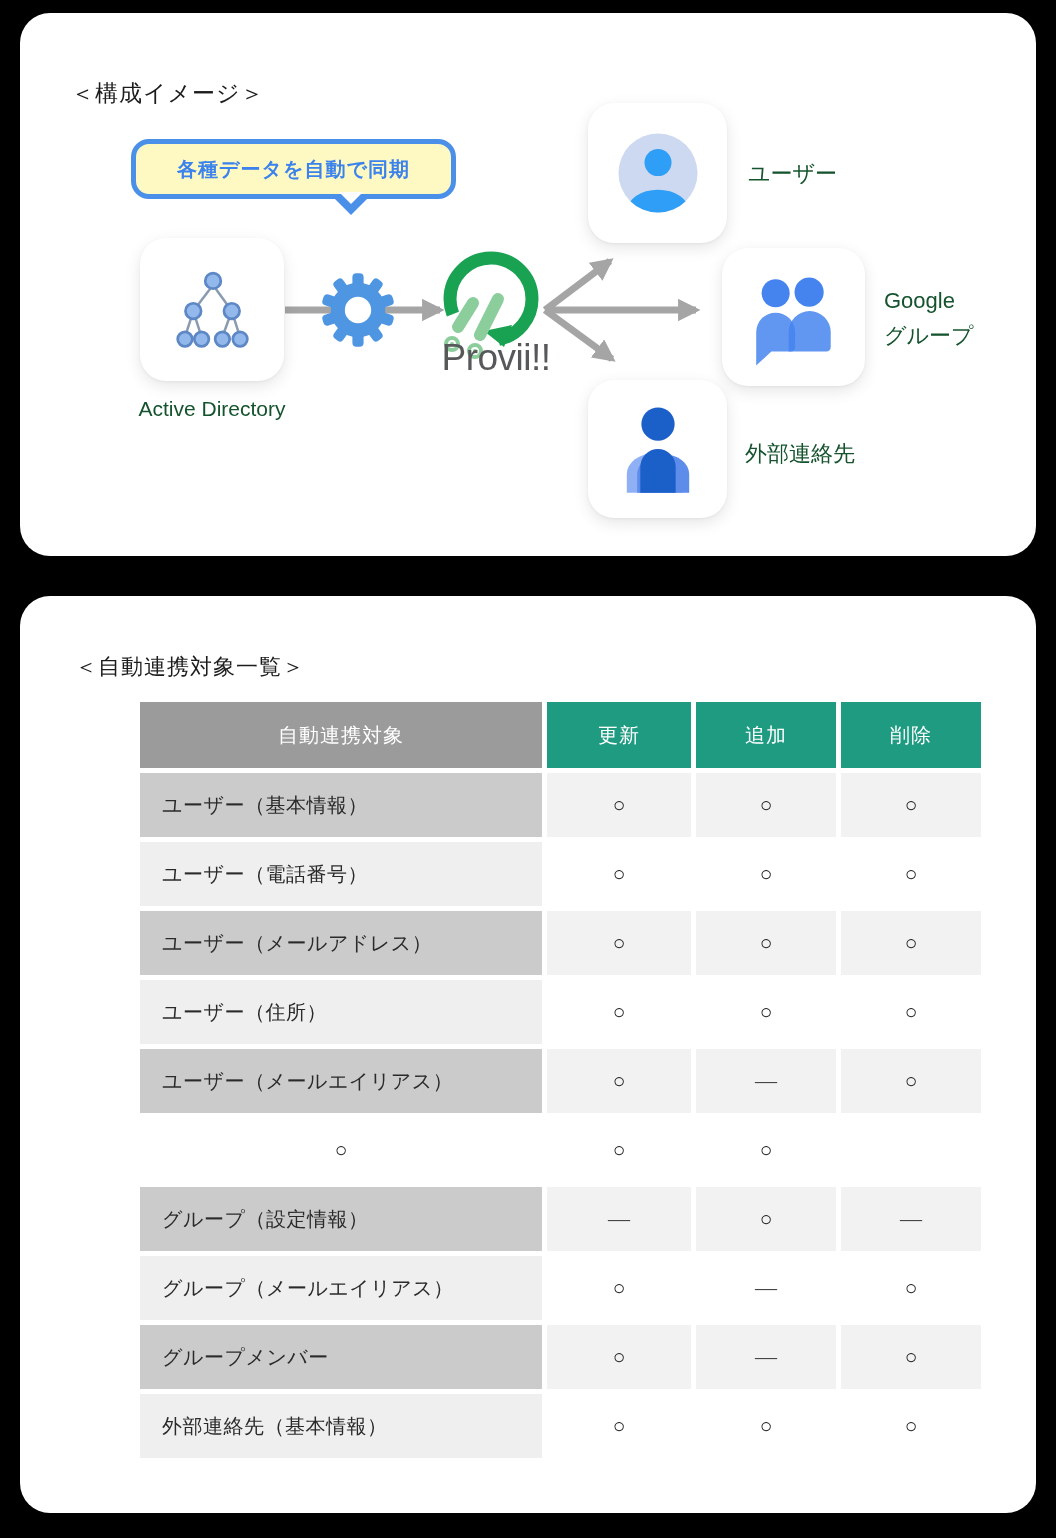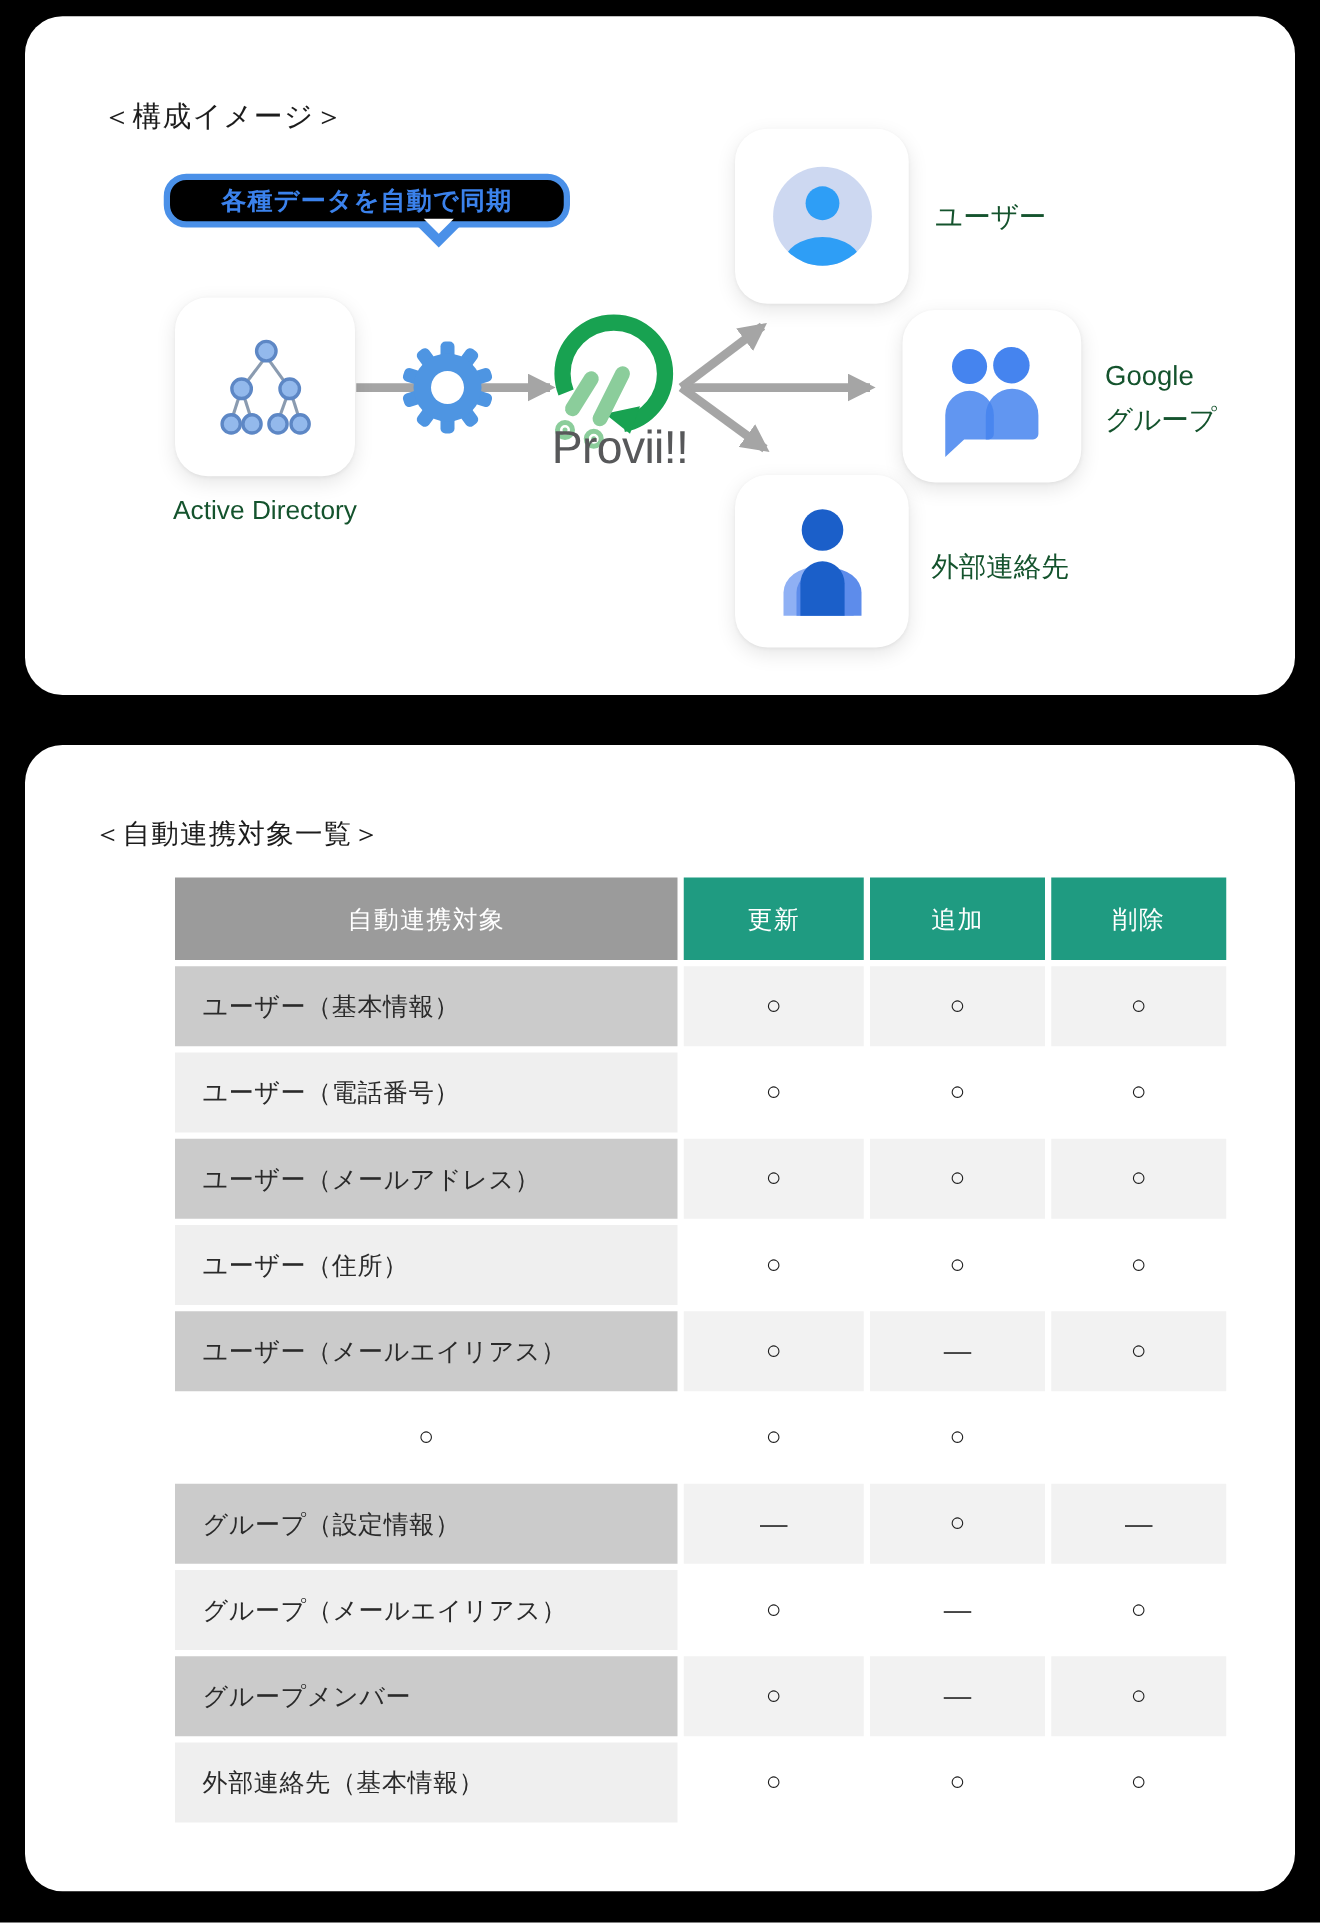--- a/index.html
+++ b/index.html
@@ -3,32 +3,32 @@
 <meta charset="utf-8">
 <style>
   html,body{margin:0;padding:0;}
   body{
     width:1056px;height:1538px;background:#000;position:relative;overflow:hidden;
     font-family:"Liberation Sans","DejaVu Sans",sans-serif;
     -webkit-font-smoothing:antialiased;
   }
   .card{position:absolute;left:20px;width:1016px;background:#fff;border-radius:30px;}
   .diagram-card{top:13px;height:543px;}
-  .table-card{top:596px;height:917px;}
+  .table-card{top:596px;height:917px;font-family:Liberation Serif, serif;}
   .card-title{position:absolute;font-size:23px;font-weight:500;color:#1c1c1c;letter-spacing:1px;}
-  .diagram-card .card-title{left:62px;top:46px;}
+  .diagram-card .card-title{left:51px;top:46px;}
   .table-card .card-title{left:55px;top:38px;font-size:22px;}
 
   
   .stage{position:absolute;inset:0;}
   .connectors{position:absolute;left:0;top:0;pointer-events:none;}
 
   .bubble{
-    position:absolute;left:111px;top:126px;width:325px;height:43px;box-sizing:border-box;
-    border:5px solid var(--bubble-blue);border-radius:18px;background:#000000;
+    position:absolute;left:111px;top:126px;width:325px;height:60px;box-sizing:border-box;
+    border:5px solid var(--bubble-blue);border-radius:18px;background:#fef9c3;
     display:flex;align-items:center;justify-content:center;z-index:3;
   }
   .bubble-text{font-size:20px;font-weight:bold;color:var(--bubble-text);letter-spacing:1px;}
   .bubble::after{
     content:"";position:absolute;bottom:-21px;left:198px;width:0;height:0;
     border-left:17px solid transparent;border-right:17px solid transparent;
     border-top:17px solid var(--bubble-blue);
   }
   .bubble::before{
     content:"";position:absolute;bottom:-10px;left:203px;width:0;height:0;z-index:2;

